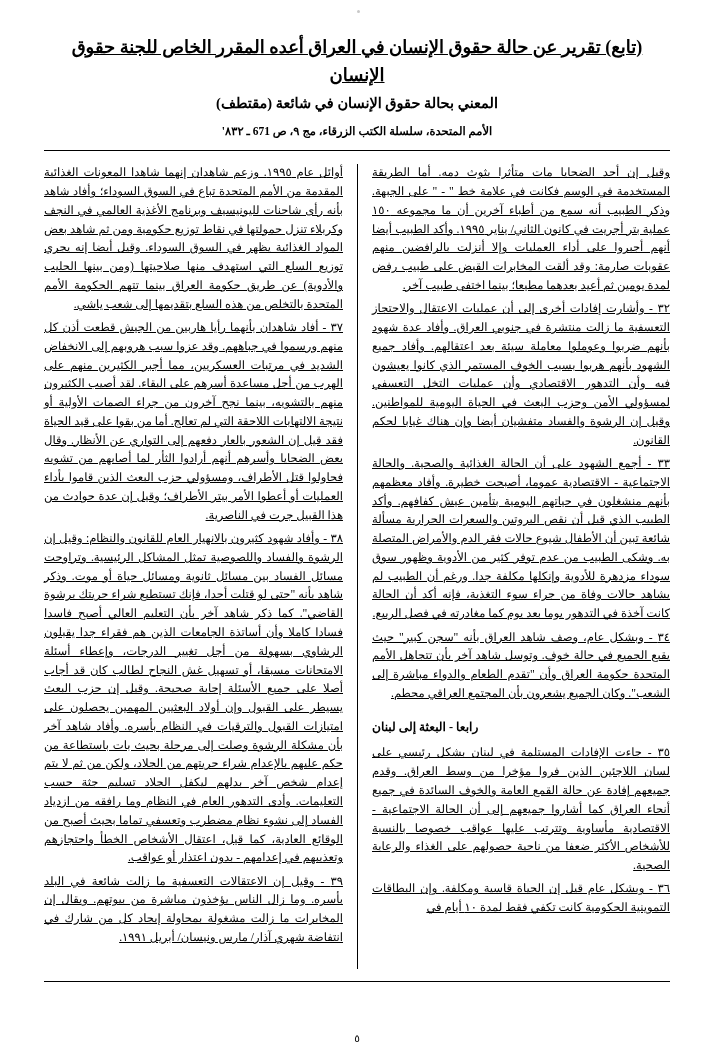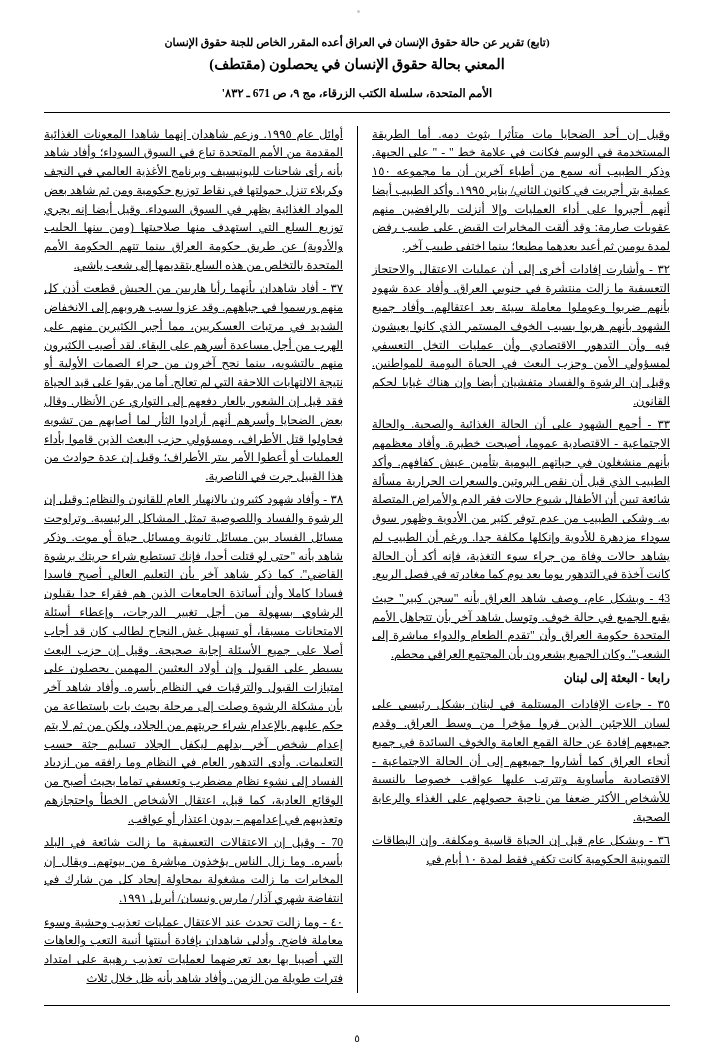--- a/index.html
+++ b/index.html
@@ -20,24 +20,25 @@
     width: 714px;
     height: 1056px;
     box-sizing: border-box;
     padding: 34px 44px 20px 44px;
   }
   .header {
     text-align: center;
     margin-bottom: 10px;
   }
   .header .line1 {
-    font-size: 11px;
+    font-size: 18px;
     font-weight: bold;
     line-height: 1.55;
     letter-spacing: 0px;
+    text-decoration: underline;
   }
   .header .line2 {
     font-size: 14.5px;
     font-weight: bold;
     line-height: 1.55;
     margin-top: 2px;
   }
   .header .source {
     font-size: 11.5px;
     font-weight: bold;
@@ -76,24 +77,24 @@
   }
   .col.left {
     padding-right: 14px;
   }
   .col p {
     margin: 0 0 4.5px 0;
     text-indent: 0;
     text-decoration: underline;
   }
   .subhead {
-    text-align: right;
+    text-align: left;
     font-weight: bold;
     font-size: 12.2px;
-    margin: 4px 0 7px 0;
+    margin: 14px 0 7px 0;
   }
   .footer {
     position: absolute;
     bottom: 12px;
     left: 0;
     right: 0;
     text-align: center;
     font-size: 10.5px;
   }
   .topdot {
@@ -107,42 +108,41 @@
   }
 </style>
 </head>
 <body>
 
 <div class="page">
   <div class="topdot"></div>
 
   <div class="header">
     <div class="line1">(تابع) تقرير عن حالة حقوق الإنسان في العراق أعده المقرر الخاص للجنة حقوق الإنسان</div>
-    <div class="line2">المعني بحالة حقوق الإنسان في يحصلون (مقتطف)</div>
+    <div class="line2">المعني بحالة حقوق الإنسان في شائعة (مقتطف)</div>
     <div class="source">الأمم المتحدة، سلسلة الكتب الزرقاء، مج ٩، ص 671 ـ ٨٣٢'</div>
   </div>
 
   <div class="rule-box">
     <div class="columns">
 
       <div class="col right">
         <p>وقيل إن أحد الضحايا مات متأثرا بثوث دمه. أما الطريقة المستخدمة في الوسم فكانت في علامة خط " - " على الجبهة. وذكر الطبيب أنه سمع من أطباء آخرين أن ما مجموعه ١٥٠ عملية بتر أجريت في كانون الثاني/ يناير ١٩٩٥. وأكد الطبيب أيضا أنهم أجبروا على أداء العمليات وإلا أنزلت بالرافضين منهم عقوبات صارمة: وقد ألقت المخابرات القبض على طبيب رفض لمدة يومين ثم أعيد بعدهما مطيعا؛ بينما اختفى طبيب آخر.</p>
         <p>٣٢ - وأشارت إفادات أخرى إلى أن عمليات الاعتقال والاحتجاز التعسفية ما زالت منتشرة في جنوبي العراق. وأفاد عدة شهود بأنهم ضربوا وعوملوا معاملة سيئة بعد اعتقالهم. وأفاد جميع الشهود بأنهم هربوا بسبب الخوف المستمر الذي كانوا يعيشون فيه وأن التدهور الاقتصادي وأن عمليات التخل التعسفي لمسؤولي الأمن وحزب البعث في الحياة اليومية للمواطنين. وقيل إن الرشوة والفساد متفشيان أيضا وإن هناك غيابا لحكم القانون.</p>
         <p>٣٣ - أجمع الشهود على أن الحالة الغذائية والصحية. والحالة الاجتماعية - الاقتصادية عموما، أصبحت خطيرة. وأفاد معظمهم بأنهم منشغلون في حياتهم اليومية بتأمين عيش كفافهم. وأكد الطبيب الذي قبل أن نقص البروتين والسعرات الحرارية مسألة شائعة تبين أن الأطفال شيوع حالات فقر الدم والأمراض المتصلة به. وشكى الطبيب من عدم توفر كثير من الأدوية وظهور سوق سوداء مزدهرة للأدوية وإنكلها مكلفة جدا. ورغم أن الطبيب لم يشاهد حالات وفاة من جراء سوء التغذية، فإنه أكد أن الحالة كانت آخذة في التدهور يوما بعد يوم كما مغادرته في فصل الربيع.</p>
-        <p>43 - وبشكل عام، وصف شاهد العراق بأنه "سجن كبير" حيث يقبع الجميع في حالة خوف. وتوسل شاهد آخر بأن تتجاهل الأمم المتحدة حكومة العراق وأن "تقدم الطعام والدواء مباشرة إلى الشعب". وكان الجميع يشعرون بأن المجتمع العراقي محطم.</p>
+        <p>٣٤ - وبشكل عام، وصف شاهد العراق بأنه "سجن كبير" حيث يقبع الجميع في حالة خوف. وتوسل شاهد آخر بأن تتجاهل الأمم المتحدة حكومة العراق وأن "تقدم الطعام والدواء مباشرة إلى الشعب". وكان الجميع يشعرون بأن المجتمع العراقي محطم.</p>
         <div class="subhead">رابعا - البعثة إلى لبنان</div>
         <p>٣٥ - جاءت الإفادات المستلمة في لبنان بشكل رئيسي على لسان اللاجئين الذين فروا مؤخرا من وسط العراق. وقدم جميعهم إفادة عن حالة القمع العامة والخوف السائدة في جميع أنحاء العراق كما أشاروا جميعهم إلى أن الحالة الاجتماعية - الاقتصادية مأساوية وتترتب عليها عواقب خصوصا بالنسبة للأشخاص الأكثر ضعفا من ناحية حصولهم على الغذاء والرعاية الصحية.</p>
         <p>٣٦ - وبشكل عام قيل إن الحياة قاسية ومكلفة. وإن البطاقات التموينية الحكومية كانت تكفي فقط لمدة ١٠ أيام في</p>
       </div>
 
       <div class="col left">
         <p>أوائل عام ١٩٩٥. وزعم شاهدان إنهما شاهدا المعونات الغذائية المقدمة من الأمم المتحدة تباع في السوق السوداء؛ وأفاد شاهد بأنه رأى شاحنات لليونيسيف وبرنامج الأغذية العالمي في النجف وكربلاء تنزل حمولتها في نقاط توزيع حكومية ومن ثم شاهد بعض المواد الغذائية يظهر في السوق السوداء. وقيل أيضا إنه يجري توزيع السلع التي استهدف منها صلاحيتها (ومن بينها الحليب والأدوية) عن طريق حكومة العراق بينما تتهم الحكومة الأمم المتحدة بالتخلص من هذه السلع بتقديمها إلى شعب ياشي.</p>
         <p>٣٧ - أفاد شاهدان بأنهما رأيا هاربين من الجيش قطعت أذن كل منهم ورسموا في جباههم. وقد عزوا سبب هروبهم إلى الانخفاض الشديد في مرتبات العسكريين، مما أجبر الكثيرين منهم على الهرب من أجل مساعدة أسرهم على البقاء. لقد أصيب الكثيرون منهم بالتشويه، بينما نجح آخرون من جراء الصمات الأولية أو نتيجة الالتهابات اللاحقة التي لم تعالج. أما من بقوا على قيد الحياة فقد قيل إن الشعور بالعار دفعهم إلى التواري عن الأنظار. وقال بعض الضحايا وأسرهم أنهم أرادوا الثأر لما أصابهم من تشويه فحاولوا قتل الأطراف، ومسؤولي حزب البعث الذين قاموا بأداء العمليات أو أعطوا الأمر ببتر الأطراف؛ وقيل إن عدة حوادث من هذا القبيل جرت في الناصرية.</p>
         <p>٣٨ - وأفاد شهود كثيرون بالانهيار العام للقانون والنظام: وقيل إن الرشوة والفساد واللصوصية تمثل المشاكل الرئيسية. وتراوحت مسائل الفساد بين مسائل ثانوية ومسائل حياة أو موت. وذكر شاهد بأنه "حتى لو قتلت أحدا، فإنك تستطيع شراء حريتك برشوة القاضي". كما ذكر شاهد آخر بأن التعليم العالي أصبح فاسدا فسادا كاملا وأن أساتذة الجامعات الذين هم فقراء جدا يقبلون الرشاوي بسهولة من أجل تغيير الدرجات، وإعطاء أسئلة الامتحانات مسبقا، أو تسهيل غش النجاح لطالب كان قد أجاب أصلا على جميع الأسئلة إجابة صحيحة. وقيل إن حزب البعث يسيطر على القبول وإن أولاد البعثيين المهمين يحصلون على امتيازات القبول والترقيات في النظام بأسره. وأفاد شاهد آخر بأن مشكلة الرشوة وصلت إلى مرحلة بحيث بات باستطاعة من حكم عليهم بالإعدام شراء حريتهم من الجلاد، ولكن من ثم لا يتم إعدام شخص آخر بدلهم ليكفل الجلاد تسليم جثة حسب التعليمات. وأدى التدهور العام في النظام وما رافقه من ازدياد الفساد إلى نشوء نظام مضطرب وتعسفي تماما بحيث أصبح من الوقائع العادية، كما قيل، اعتقال الأشخاص الخطأ واحتجازهم وتعذيبهم في إعدامهم - بدون اعتذار أو عواقب.</p>
-        <p>70 - وقيل إن الاعتقالات التعسفية ما زالت شائعة في البلد بأسره. وما زال الناس يؤخذون مباشرة من بيوتهم. ويقال إن المخابرات ما زالت مشغولة بمحاولة إيجاد كل من شارك في انتفاضة شهري آذار/ مارس ونيسان/ أبريل ١٩٩١.</p>
-        <p>٤٠ - وما زالت تحدث عند الاعتقال عمليات تعذيب وحشية وسوء معاملة فاضح. وأدلى شاهدان بإفادة أبينتها أنبية التعب والعاهات التي أصيبا بها بعد تعرضهما لعمليات تعذيب رهيبة على امتداد فترات طويلة من الزمن. وأفاد شاهد بأنه ظل خلال ثلاث</p>
+        <p>٣٩ - وقيل إن الاعتقالات التعسفية ما زالت شائعة في البلد بأسره. وما زال الناس يؤخذون مباشرة من بيوتهم. ويقال إن المخابرات ما زالت مشغولة بمحاولة إيجاد كل من شارك في انتفاضة شهري آذار/ مارس ونيسان/ أبريل ١٩٩١.</p>
       </div>
 
     </div>
   </div>
 
   <div class="footer">٥</div>
 </div>
 
 </body></html>

